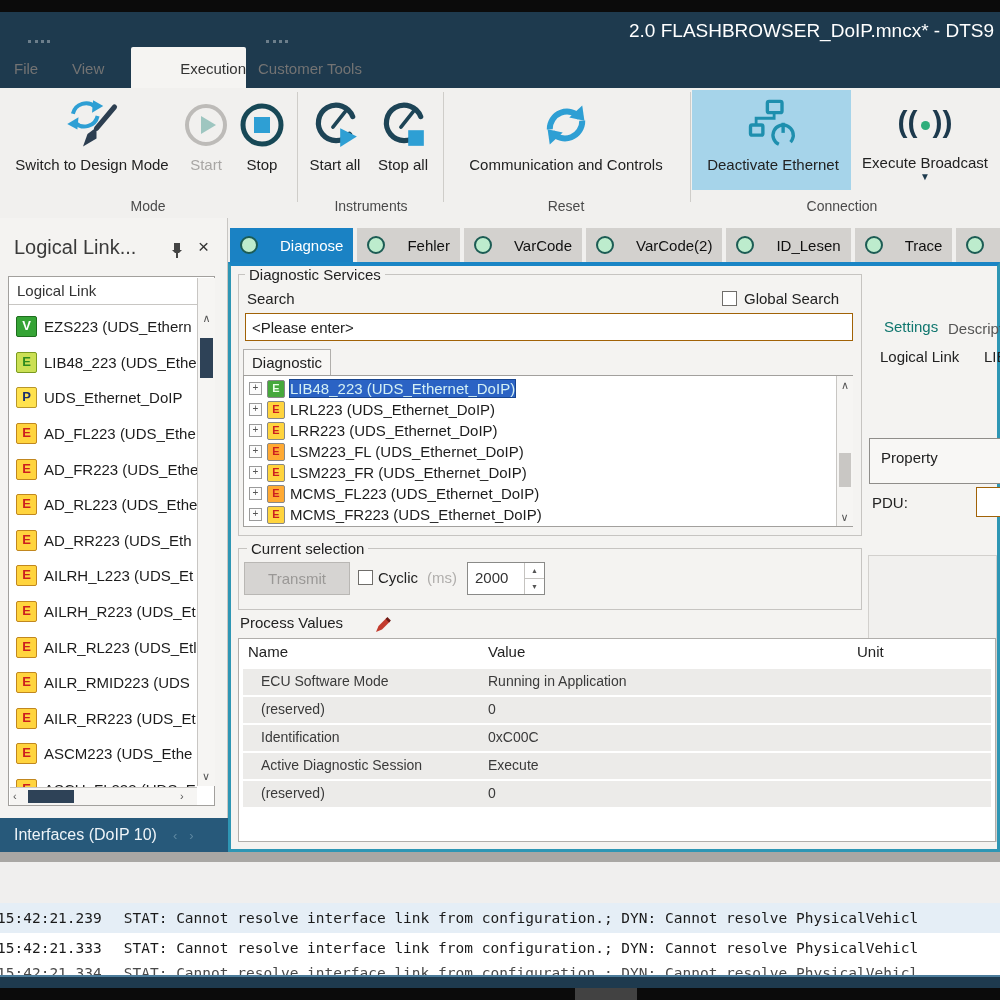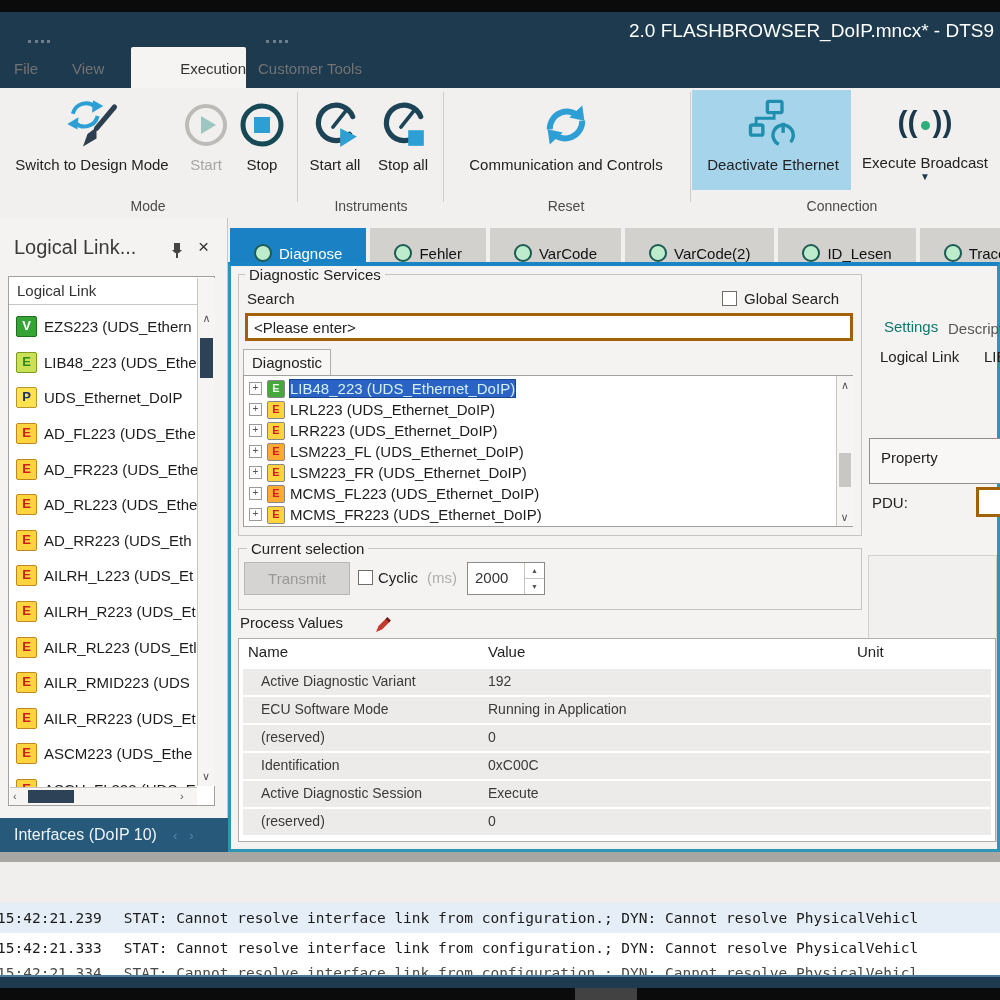--- a/index.html
+++ b/index.html
@@ -40,30 +40,30 @@
   [data-variant="p-yellow"]{background:#ffe24e;border-color:#b8962a;color:#1c2f6e}
   [data-variant="e-yellow"]{background:#ffd43e;border-color:#c1871f;color:#cc1f1f}
   [data-variant="e-orange"]{background:#ffaa33;border-color:#c1711f;color:#cc1f1f}
   [data-variant="e-green"]{background:#46a83c;border-color:#2a6e24;color:#eaffe6}
   .scroll-arrow{color:#555;font-size:11px;text-align:center;line-height:15px;cursor:pointer}
   .scroll-thumb{background:#2e4257}
   .interfaces{background:#27597a;color:#eef4f8;font-size:16px;display:flex;align-items:center;padding-left:14px}
   .if-arrow{color:#5d87a0;font-size:13px}
   
   .tabbar{display:flex;gap:4px;overflow:hidden;align-items:stretch;padding-left:2px}
-  .tab{background:#d3d1ce;color:#111;font-size:15px;display:flex;align-items:flex-end;gap:7px;
-       padding:0 24px;flex:none;cursor:pointer}
+  .tab{background:#d3d1ce;color:#111;font-size:15px;display:flex;align-items:center;gap:22px;
+       padding:0 10px;flex:none;cursor:pointer}
   .tab.active{background:#1a82c4;color:#fff}
   .tab-circle{width:14px;height:14px;border-radius:50%;background:#bdeccd;border:2px solid #1c5c54;flex:none}
   
   .content{background:#f4f3f1;border:3px solid #2e96b4;border-top:4px solid #1a85c5}
   .gbox{border:1px solid #c6c4c1}
   .gbox-lbl{font-size:15px;color:#222;background:#f4f3f1;padding:0 4px;white-space:nowrap}
   .fldlbl{font-size:15px;color:#222;white-space:nowrap}
-  .txt-input{background:#fff;border:3px solid #a16207;font-size:15px;color:#222;padding:0 6px;
+  .txt-input{background:#fff;border:1px solid #a16207;font-size:15px;color:#222;padding:0 6px;
              font-family:"Liberation Sans",sans-serif}
   .mini-tab{background:#f8f7f5;border:1px solid #b0aeab;border-bottom:none;font-size:15px;
             color:#222;text-align:center;padding-top:4px}
   .treebox{background:#fff;border:1px solid #a2a09d}
   .tree-row{height:21px;display:flex;align-items:center;gap:5px;padding-left:4px;cursor:default}
   .tree-row .exp{flex:none;width:11px;height:11px;border:1px solid #9a9a9a;background:#fcfcfc;
                  font-size:10px;line-height:9px;text-align:center;color:#555}
   .tree-row .tico{flex:none;width:16px;height:16px;border:1px solid #888;border-radius:2px;
                   font-weight:bold;font-size:11px;line-height:14px;text-align:center}
   .tree-row .t{font-size:15px;color:#1c1c1c;white-space:nowrap}
@@ -423,25 +423,20 @@
       <path d="M12.5 2 l3.5 3.5" stroke="#6e1a14" stroke-width="2.5"></path>
     </svg>
   </span>
 
   <div class="abs pv-table" style="left:7px;top:372px;width:758px;height:204px">
     <span class="pv-head" style="left:9px">Name</span>
     <span class="pv-head" style="left:249px">Value</span>
     <span class="pv-head" style="left:618px">Unit</span>
     <div class="abs" style="left:0;top:28px;width:756px">
       <div class="pv-row">
-          <span style="left:18px">Active Diagnostic Variant</span>
-          <span style="left:245px">192</span>
-          <span style="left:614px"></span>
-        </div>
-      <div class="pv-row">
           <span style="left:18px">ECU Software Mode</span>
           <span style="left:245px">Running in Application</span>
           <span style="left:614px"></span>
         </div>
       <div class="pv-row">
           <span style="left:18px">(reserved)</span>
           <span style="left:245px">0</span>
           <span style="left:614px"></span>
         </div>
       <div class="pv-row">

